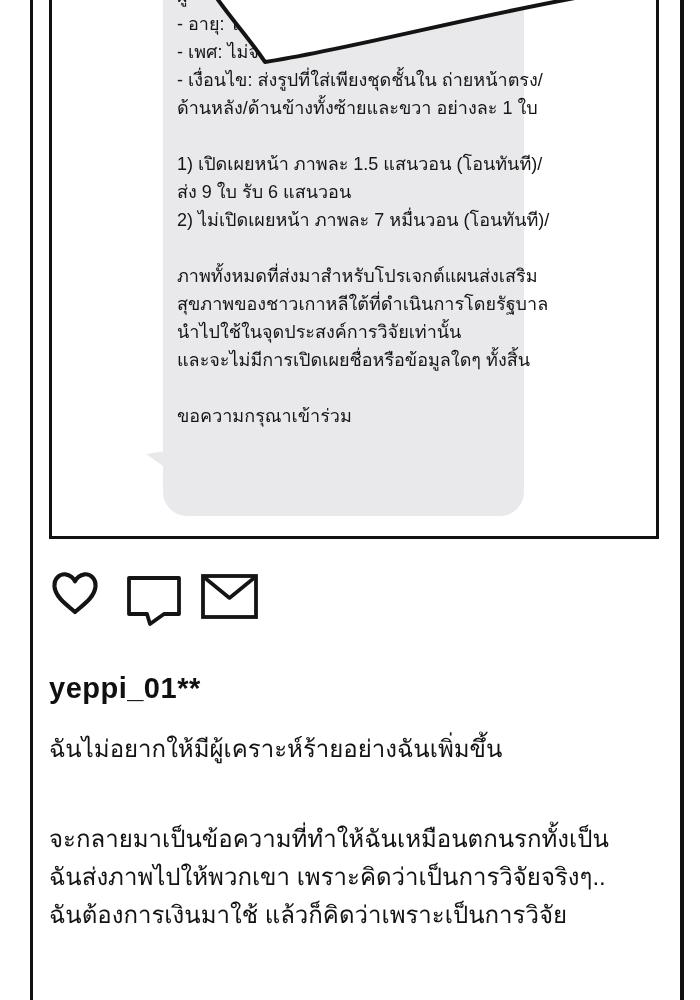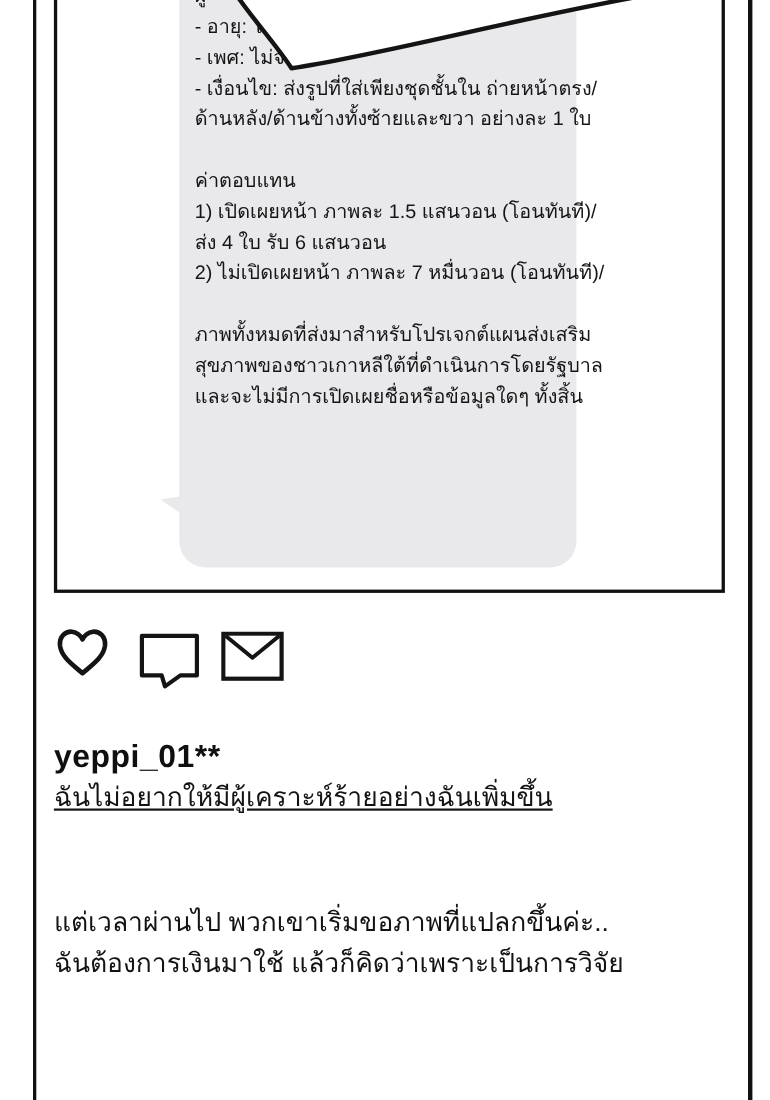--- a/index.html
+++ b/index.html
@@ -48,49 +48,50 @@
   #heart-icon{left:50px;top:570px;}
   #comment-icon{left:126px;top:575px;}
   #share-icon{left:201px;top:574px;}
 
   
   #post-username{
     left:49px;top:672px;font-size:29px;font-weight:bold;
     letter-spacing:0.5px;color:#101010;z-index:2;
   }
   .post-paragraph{left:49px;width:630px;font-size:24px;color:#131313;z-index:2;}
-  #post-paragraph-1{top:707px;text-decoration:underline;}
+  #post-paragraph-1{top:730px;}
   #post-paragraph-2{top:820px;}
   .p-line{display:block;height:38px;line-height:38px;white-space:nowrap;overflow:visible;}
 </style>
 </head>
 <body>
 
 <div class="abs" id="panel-left-border"></div>
 <div class="abs" id="panel-right-border"></div>
 
 <div class="abs" id="chat-bubble"></div>
 <div class="abs" id="chat-bubble-tail"></div>
 
 <div class="abs" id="chat-text">
   <span class="b-line">ผู้</span>
   <span class="b-line">- อายุ: ไม่จำกัด</span>
   <span class="b-line">- เพศ: ไม่จำกัด</span>
   <span class="b-line">- เงื่อนไข: ส่งรูปที่ใส่เพียงชุดชั้นใน ถ่ายหน้าตรง/</span>
   <span class="b-line">ด้านหลัง/ด้านข้างทั้งซ้ายและขวา อย่างละ 1 ใบ</span>
   <span class="b-line"></span>
-  <span class="b-line">ค่าตอบแทน</span>
   <span class="b-line">1) เปิดเผยหน้า ภาพละ 1.5 แสนวอน (โอนทันที)/</span>
-  <span class="b-line">ส่ง 4 ใบ รับ 6 แสนวอน</span>
+  <span class="b-line">ส่ง 9 ใบ รับ 6 แสนวอน</span>
   <span class="b-line">2) ไม่เปิดเผยหน้า ภาพละ 7 หมื่นวอน (โอนทันที)/</span>
   <span class="b-line"></span>
   <span class="b-line">ภาพทั้งหมดที่ส่งมาสำหรับโปรเจกต์แผนส่งเสริม</span>
   <span class="b-line">สุขภาพของชาวเกาหลีใต้ที่ดำเนินการโดยรัฐบาล</span>
+  <span class="b-line">นำไปใช้ในจุดประสงค์การวิจัยเท่านั้น</span>
   <span class="b-line">และจะไม่มีการเปิดเผยชื่อหรือข้อมูลใดๆ ทั้งสิ้น</span>
   <span class="b-line"></span>
+  <span class="b-line">ขอความกรุณาเข้าร่วม</span>
 </div>
 
 <svg class="abs" id="balloon-curve" width="601" height="95" viewBox="0 0 601 95">
   <path d="M 160 0 C 174 22 198 48 213 71 C 300 58 430 22 562 0 Z" fill="#ffffff" stroke="#141414" stroke-width="4" stroke-linejoin="round"></path>
 </svg>
 
 <div class="abs" id="chat-frame"></div>
 
 <svg class="abs action-icon" id="heart-icon" width="50" height="48" viewBox="0 0 50 48">
   <path d="M25 42 C17 35 5.5 27.5 4.5 16.5 C4 8.5 9.5 3.8 15.5 4.3 C20 4.8 23.8 8.2 25 11.3 C26.2 8.2 30 4.8 34.5 4.3 C40.5 3.8 46 8.5 45.5 16.5 C44.5 27.5 33 35 25 42 Z" fill="none" stroke="#141414" stroke-width="4.2" stroke-linejoin="round"></path>
@@ -105,15 +106,16 @@
   <path d="M4 4 L28.5 24 L53 4" fill="none" stroke="#141414" stroke-width="3.6" stroke-linejoin="round"></path>
 </svg>
 
 <div class="abs" id="post-username">yeppi_01**</div>
 
 <div class="abs post-paragraph" id="post-paragraph-1">
   <span class="p-line">ฉันไม่อยากให้มีผู้เคราะห์ร้ายอย่างฉันเพิ่มขึ้น</span>
 </div>
 
 <div class="abs post-paragraph" id="post-paragraph-2">
-  <span class="p-line">แต่เวลาผ่านไป พวกเขาเริ่มขอภาพที่แปลกขึ้นค่ะ..</span>
+  <span class="p-line">จะกลายมาเป็นข้อความที่ทำให้ฉันเหมือนตกนรกทั้งเป็น</span>
+  <span class="p-line">ฉันส่งภาพไปให้พวกเขา เพราะคิดว่าเป็นการวิจัยจริงๆ..</span>
   <span class="p-line">ฉันต้องการเงินมาใช้ แล้วก็คิดว่าเพราะเป็นการวิจัย</span>
 </div>
 
 </body></html>

